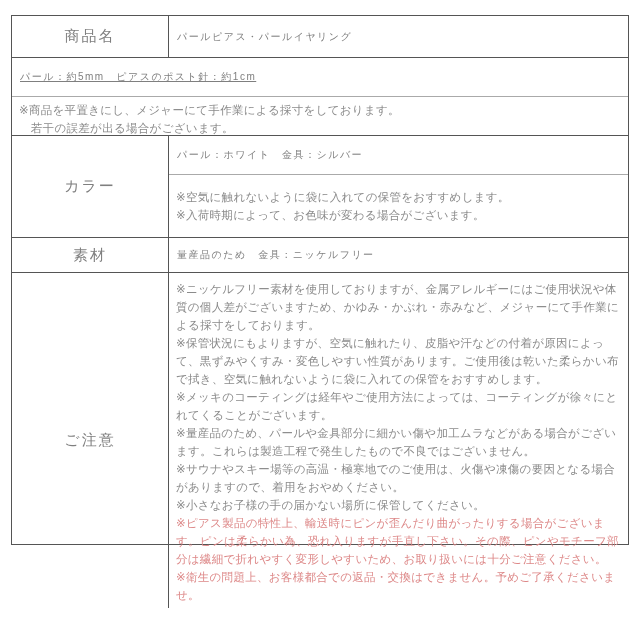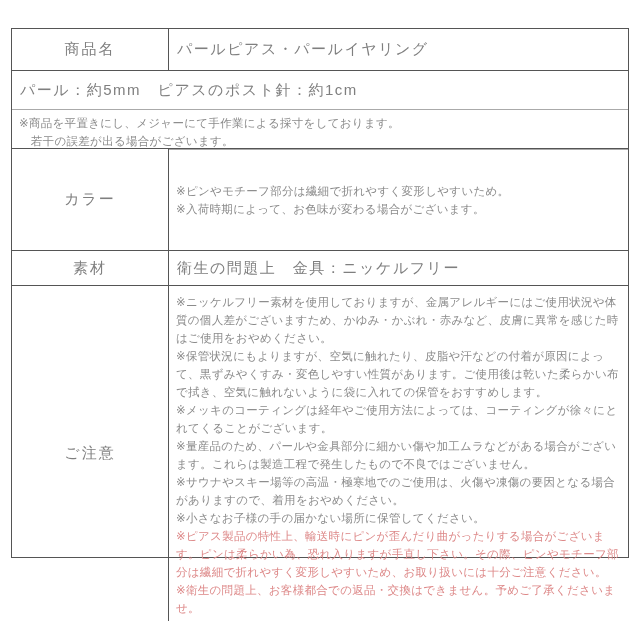--- a/index.html
+++ b/index.html
@@ -12,21 +12,21 @@
   }
   html,body{margin:0;padding:0;}
   body{
     width:640px;height:640px;
     background:var(--bg);
     font-family:"Liberation Sans","DejaVu Sans",sans-serif;
     overflow:hidden;
   }
   .page{position:relative;width:640px;height:640px;background:var(--bg);}
   .spec-table{
-    position:absolute;left:11px;top:28px;
+    position:absolute;left:11px;top:15px;
     width:618px;height:530px;
     box-sizing:border-box;
     border:1px solid var(--border-dark);
     background:var(--bg);
     display:flex;flex-direction:column;
   }
   .row{
     display:flex;
     border-bottom:1px solid var(--border-dark);
     flex:0 0 auto;
@@ -39,40 +39,40 @@
     display:flex;align-items:center;justify-content:center;
     color:var(--text-gray);
     font-size:15px;letter-spacing:2px;
   }
   .value-col{flex:1 1 auto;display:flex;flex-direction:column;min-width:0;}
   .value-line{
     box-sizing:border-box;
     display:flex;align-items:center;
     padding-left:8px;
     color:var(--text-gray);
-    font-size:15px;letter-spacing:1.5px;
+    font-size:10px;letter-spacing:1.5px;
     white-space:nowrap;
   }
   .note-block{
     box-sizing:border-box;
     border-top:1px solid var(--border-light);
     flex:1 1 auto;
     padding:4px 3px 4px 7px;
     display:flex;flex-direction:column;justify-content:center;
   }
   .note-text{
     margin:0;
     color:var(--text-note);
     font-size:11.5px;line-height:18px;
     letter-spacing:0.3px;
     white-space:pre-line;
   }
   .row-product{height:41px;}
   .row-size{height:77px;}
-  .row-size .value-line{height:38px;flex:0 0 38px;}
+  .row-size .value-line{height:38px;flex:0 0 38px;text-decoration:underline;}
   .row-color{height:101px;}
   .row-color .value-line{height:38px;flex:0 0 38px;}
   .row-material{height:34px;}
   .row-caution .caution-notes{
     flex:1 1 auto;
     box-sizing:border-box;
     padding:7px 3px 4px 7px;
     overflow:hidden;
   }
   .caution-notes .note-text{white-space:normal;}
@@ -97,39 +97,40 @@
         <div class="note-block">
           <p class="note-text">※商品を平置きにし、メジャーにて手作業による採寸をしております。
 　若干の誤差が出る場合がございます。</p>
         </div>
       </div>
     </div>
 
     <div class="row row-color">
       <div class="label-cell">カラー</div>
       <div class="value-col">
+        <div class="value-line">パール：ホワイト　金具：シルバー</div>
         <div class="note-block">
-          <p class="note-text">※ピンやモチーフ部分は繊細で折れやすく変形しやすいため。</p>
+          <p class="note-text">※空気に触れないように袋に入れての保管をおすすめします。</p>
           <p class="note-text">※入荷時期によって、お色味が変わる場合がございます。</p>
         </div>
       </div>
     </div>
 
     <div class="row row-material">
       <div class="label-cell">素材</div>
       <div class="value-col">
-        <div class="value-line" style="flex:1 1 auto;">衛生の問題上　金具：ニッケルフリー</div>
+        <div class="value-line" style="flex:1 1 auto;">量産品のため　金具：ニッケルフリー</div>
       </div>
     </div>
 
     <div class="row row-caution">
       <div class="label-cell">ご注意</div>
       <div class="value-col">
         <div class="caution-notes">
-          <p class="note-text">※ニッケルフリー素材を使用しておりますが、金属アレルギーにはご使用状況や体質の個人差がございますため、かゆみ・かぶれ・赤みなど、皮膚に異常を感じた時はご使用をおやめください。</p>
+          <p class="note-text">※ニッケルフリー素材を使用しておりますが、金属アレルギーにはご使用状況や体質の個人差がございますため、かゆみ・かぶれ・赤みなど、メジャーにて手作業による採寸をしております。</p>
           <p class="note-text">※保管状況にもよりますが、空気に触れたり、皮脂や汗などの付着が原因によって、黒ずみやくすみ・変色しやすい性質があります。ご使用後は乾いた柔らかい布で拭き、空気に触れないように袋に入れての保管をおすすめします。</p>
           <p class="note-text">※メッキのコーティングは経年やご使用方法によっては、コーティングが徐々にとれてくることがございます。</p>
           <p class="note-text">※量産品のため、パールや金具部分に細かい傷や加工ムラなどがある場合がございます。これらは製造工程で発生したもので不良ではございません。</p>
           <p class="note-text">※サウナやスキー場等の高温・極寒地でのご使用は、火傷や凍傷の要因となる場合がありますので、着用をおやめください。</p>
           <p class="note-text">※小さなお子様の手の届かない場所に保管してください。</p>
           <p class="note-text red">※ピアス製品の特性上、輸送時にピンが歪んだり曲がったりする場合がございます。ピンは柔らかい為、恐れ入りますが手直し下さい。その際、ピンやモチーフ部分は繊細で折れやすく変形しやすいため、お取り扱いには十分ご注意ください。</p>
           <p class="note-text red">※衛生の問題上、お客様都合での返品・交換はできません。予めご了承くださいませ。</p>
         </div>
       </div>
     </div>

